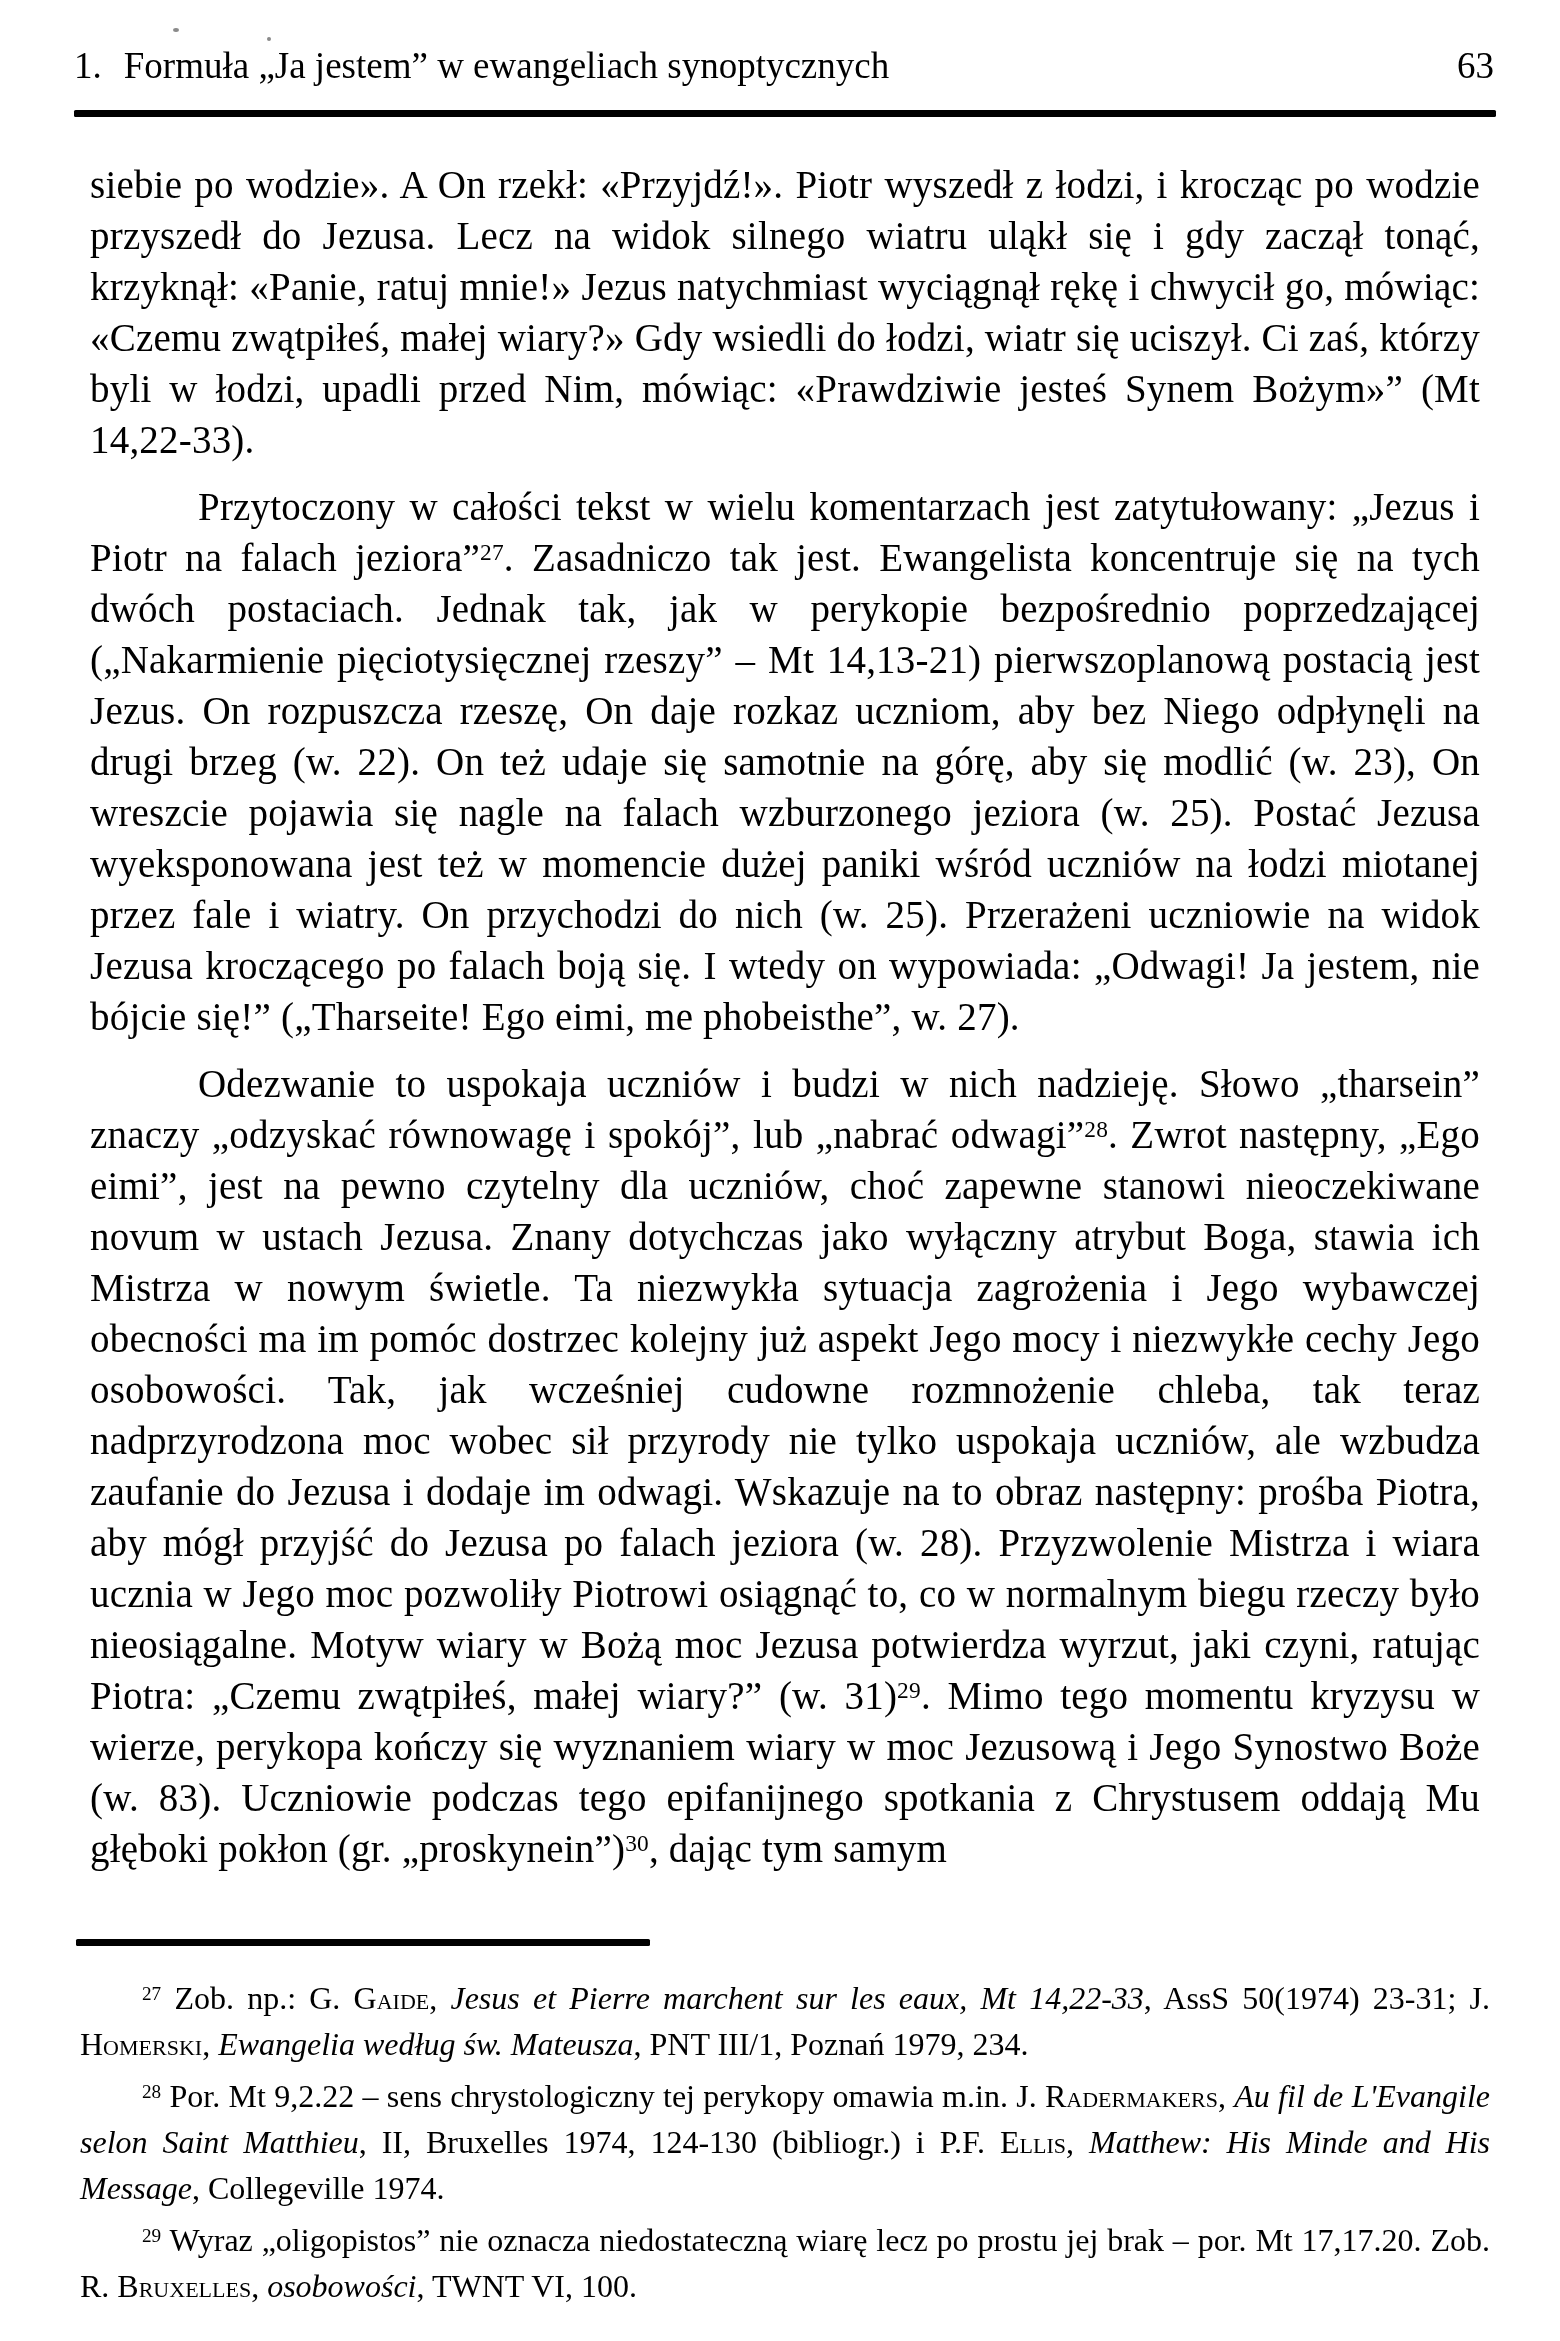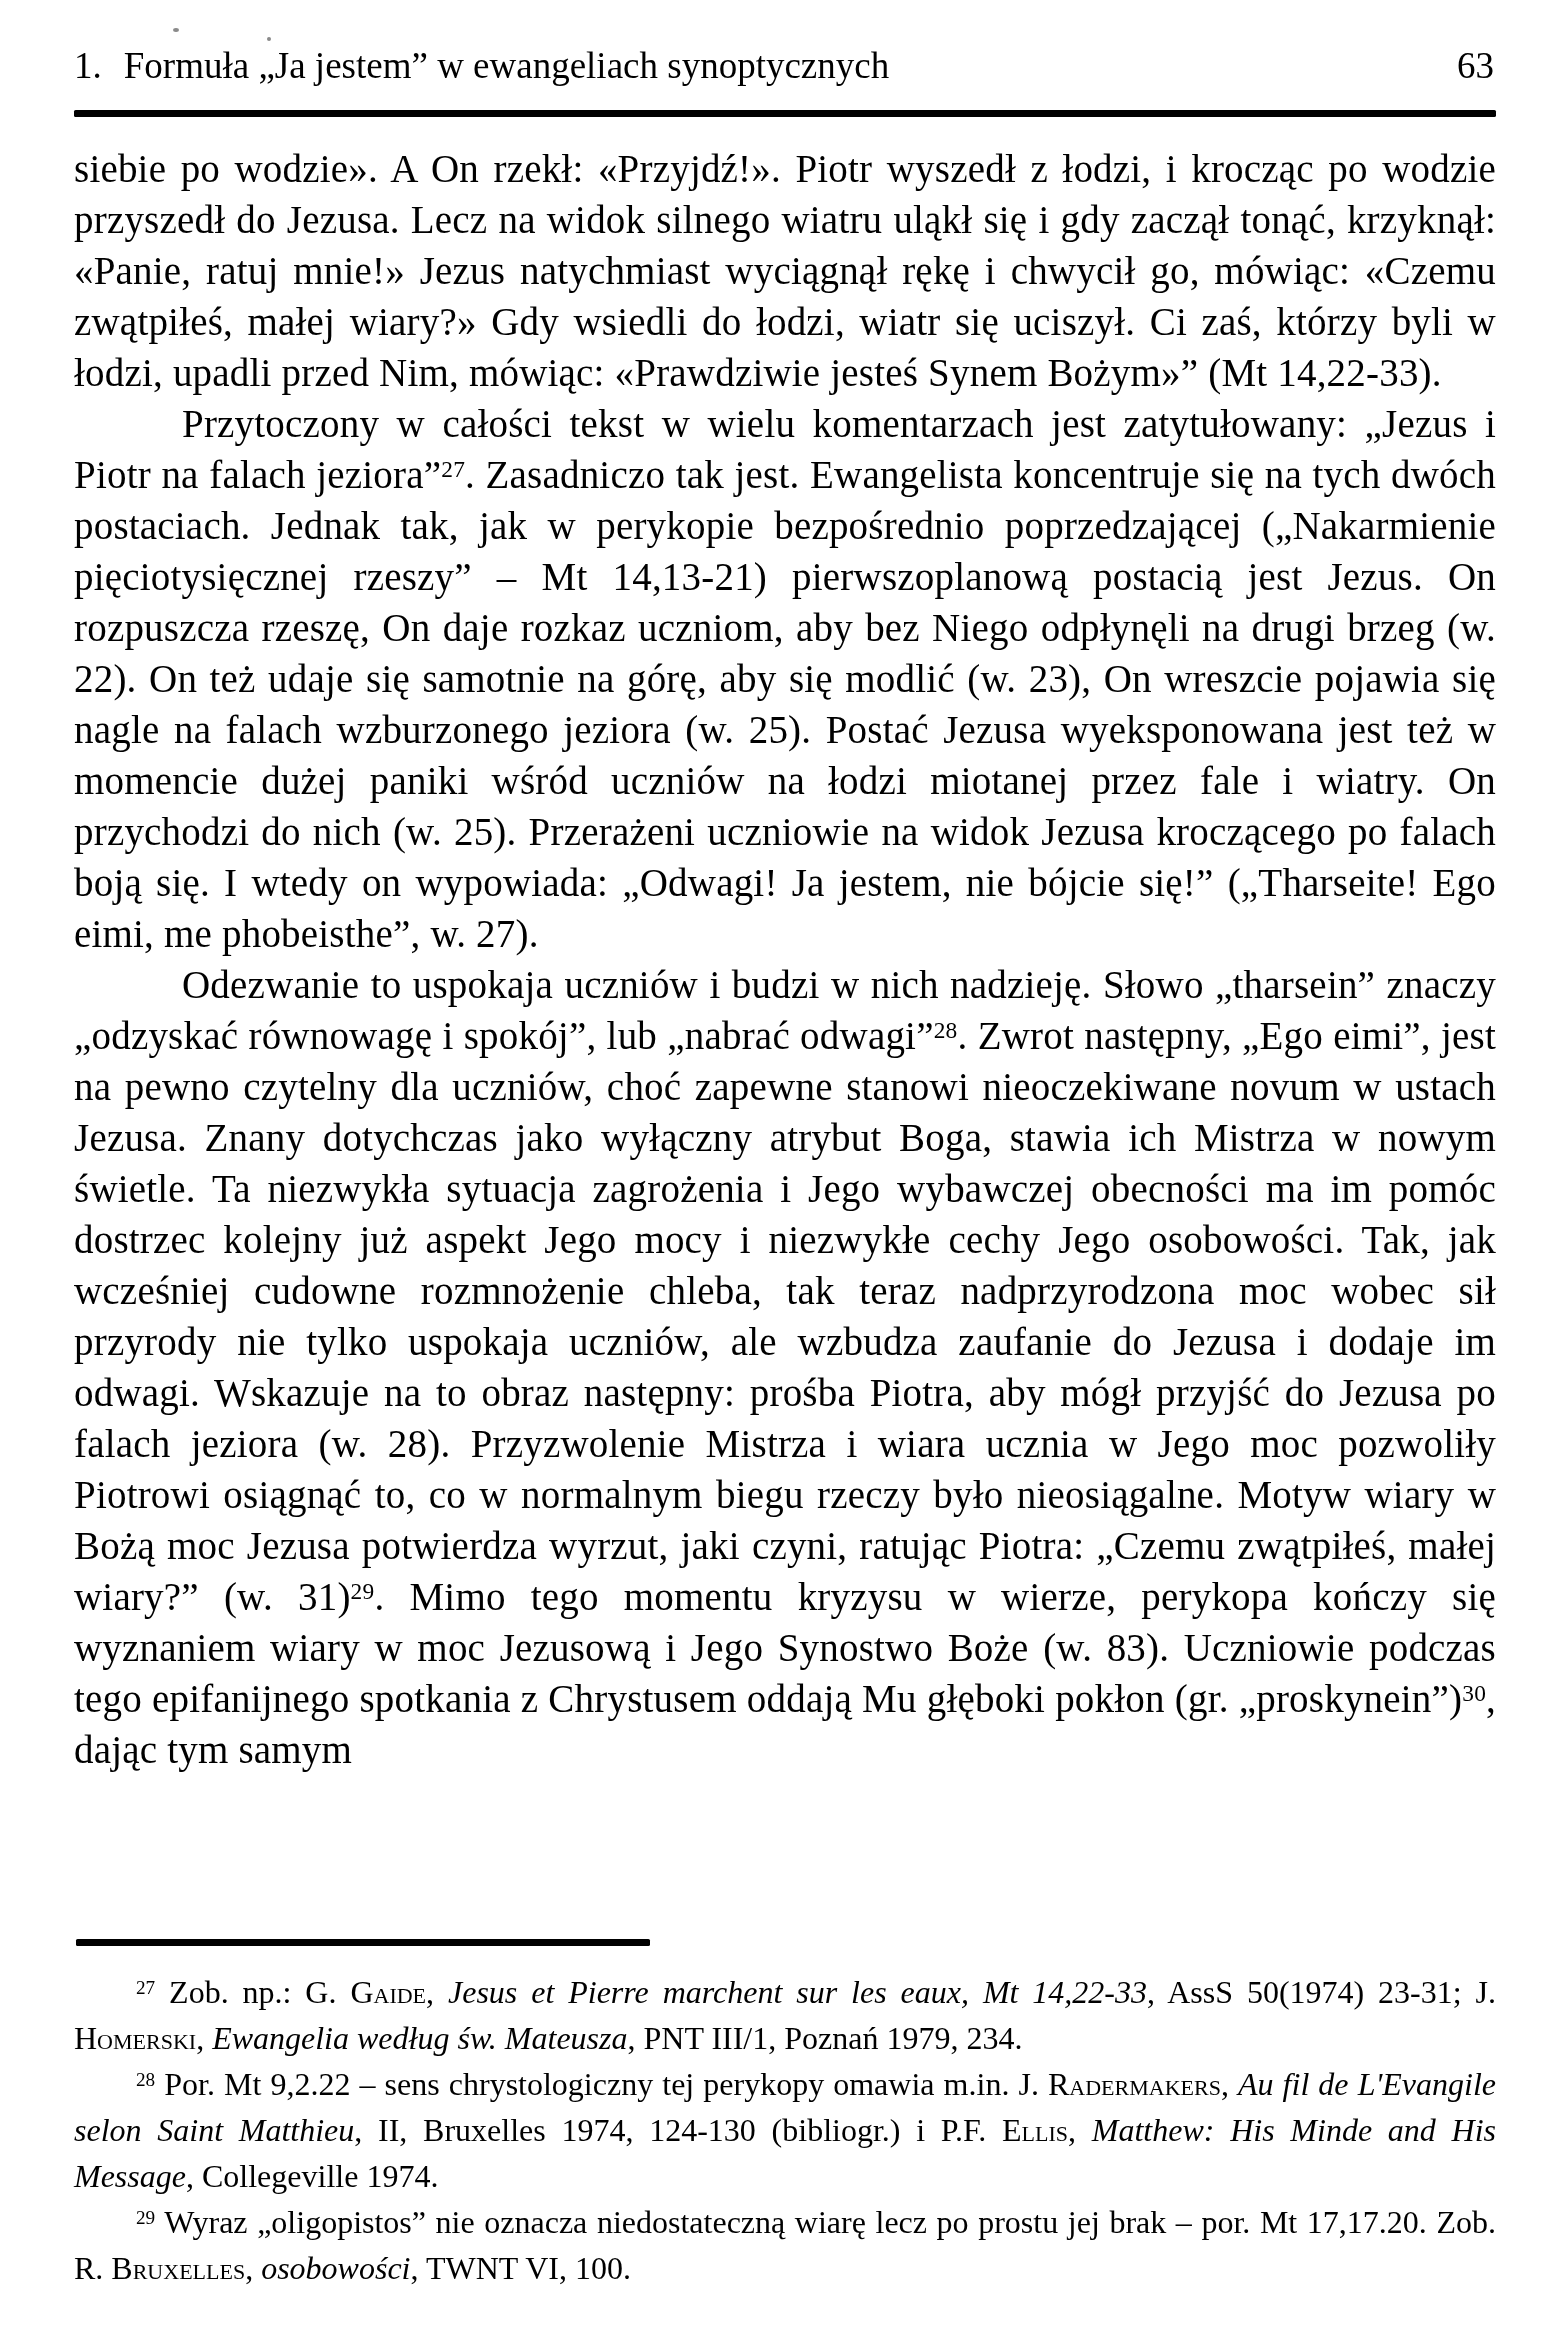--- a/index.html
+++ b/index.html
@@ -41,21 +41,21 @@
   .body-text {
     position: absolute;
     left: 74px;
     right: 64px;
     top: 143px;
     font-size: 39px;
     line-height: 51px;
     text-align: justify;
     letter-spacing: 0.2px;
   }
-  .body-text p { margin: 0; }
+  .body-text p { margin: 16px; }
   .body-text p.indent { text-indent: 108px; }
   sup {
     font-size: 60%;
     line-height: 0;
     vertical-align: baseline;
     position: relative;
     top: -0.48em;
   }
   
   .footnote-rule {
@@ -69,21 +69,21 @@
   }
   .footnotes {
     position: absolute;
     left: 74px;
     right: 64px;
     top: 1969px;
     font-size: 32px;
     line-height: 46px;
     text-align: justify;
   }
-  .footnotes p { margin: 0; text-indent: 62px; }
+  .footnotes p { margin: 6px; text-indent: 62px; }
   .italic { font-style: italic; }
   .smallcaps { font-variant: small-caps; }
   
   .speck {
     position: absolute;
     background: #8a8a8a;
     border-radius: 50%;
   }
   .speck-1 { left: 173px; top: 28px; width: 5.5px; height: 3.9px; }
   .speck-2 { left: 267px; top: 37px; width: 3.9px; height: 3.9px; }

